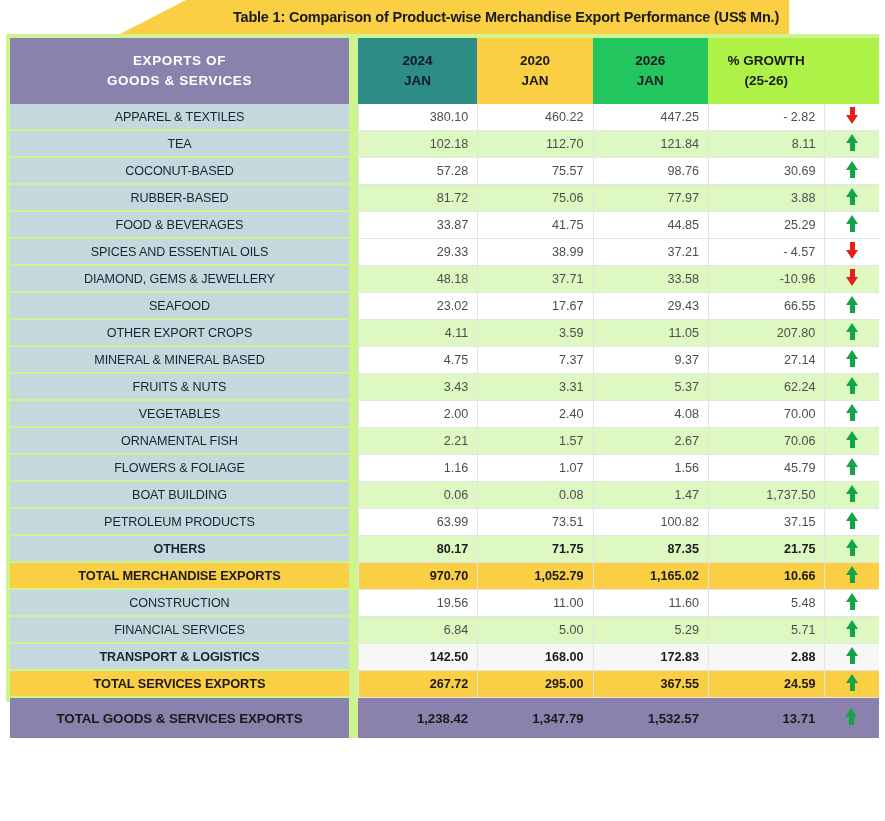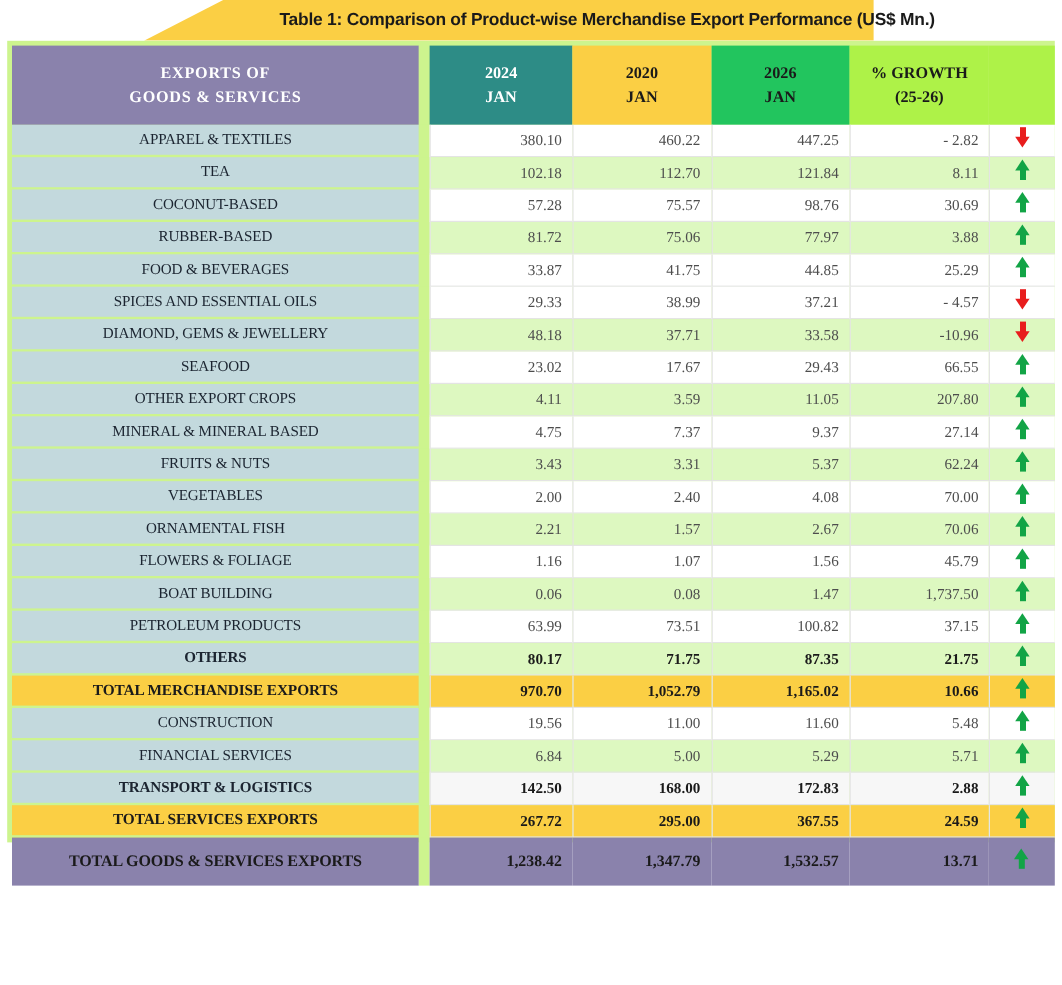--- a/index.html
+++ b/index.html
@@ -16,21 +16,21 @@
     position: relative;
     width: 885px;
     height: 821px;
     background: #ffffff;
   }
 
   
   .banner-wrap {
     position: absolute;
     left: 0; top: 0;
-    width: 728px; height: 34px;
+    width: 789px; height: 34px;
   }
   .banner-shape {
     position: absolute;
     inset: 0;
     background: #fbcf44;
     clip-path: polygon(120px 100%, 186px 0, 885px 0, 885px 8px, 800px 100%);
   }
   .banner-title {
     position: absolute;
     left: 186px; top: 0;
@@ -45,21 +45,20 @@
     white-space: nowrap;
   }
 
   
   .table-frame {
     position: absolute;
     left: 6px; top: 34px;
     width: 873px; height: 668px;
     background: #cdf48e;
     padding: 4px 0 2px 4px;
-    font-family: Liberation Serif, serif;
   }
 
   .grid { width: 100%; border-collapse: separate; border-spacing: 0; }
 
   
   .hdr-label {
     width: 340px;
     height: 66px;
     background: #8a82ac;
     color: #ffffff;
@@ -74,21 +73,21 @@
 
   .hdr-cell {
     height: 66px;
     font-size: 13.5px;
     font-weight: bold;
     text-align: center;
     line-height: 1.45;
     vertical-align: middle;
     color: #1a1a1a;
   }
-  .hdr-2024 { width: 120px; background: #2d8c86; color: #ffffff; }
+  .hdr-2024 { width: 120px; background: #2d8c86; color: #0f172a; }
   .hdr-2025 { width: 116px; background: #fbcf44; }
   .hdr-2026 { width: 116px; background: #22c55e; }
   .hdr-growth { width: 117px; background: #aef248; }
   .hdr-arrow { width: 55px; background: #aef248; }
 
   
   .lbl {
     height: 27px;
     background: #c3d9dd;
     color: #1b2430;

